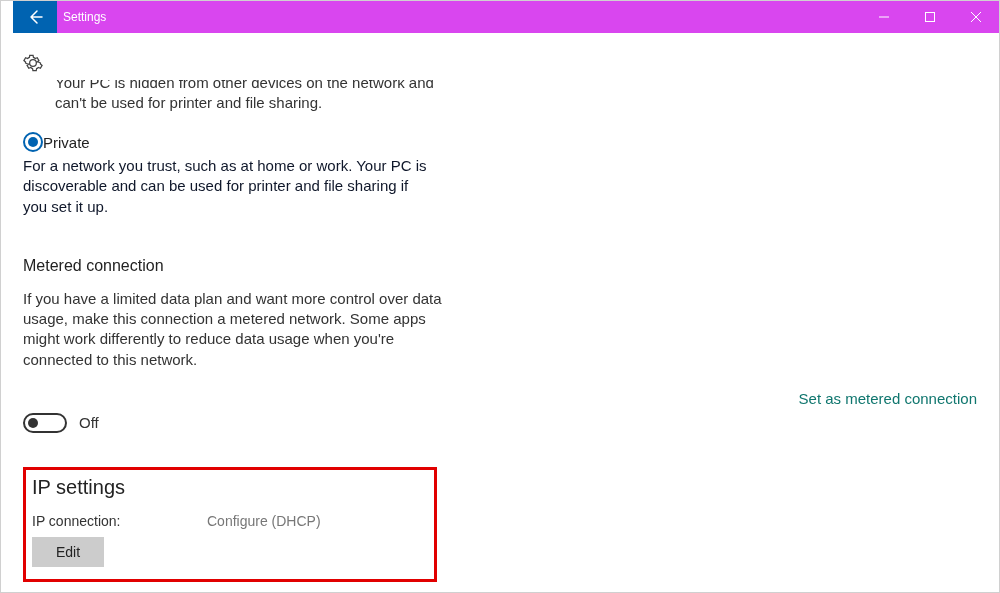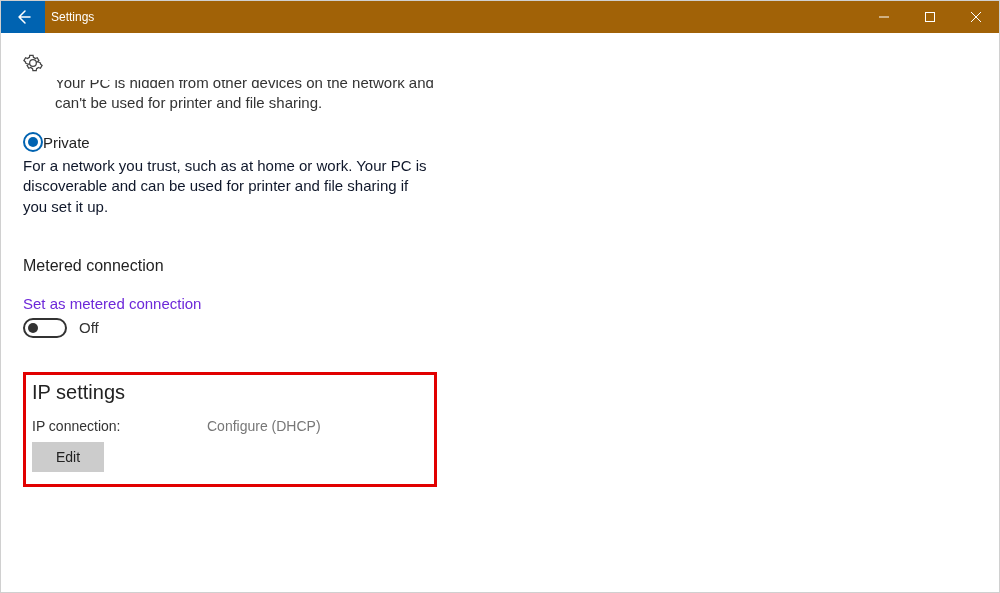--- a/index.html
+++ b/index.html
@@ -8,25 +8,26 @@
       font-size: 14px;
       color: #000;
       background: #fff;
       width: 1000px;
       height: 593px;
       overflow: hidden;
       border: 1px solid #d0d0d0;
     }
     .titlebar {
       height: 32px;
-      background: #a16207;
+      background: #d946ef;
       color: #fff;
       display: flex;
       align-items: center;
       position: relative;
+      margin-left: 12px;
     }
     .back-btn {
       width: 44px;
       height: 32px;
       display: flex;
       align-items: center;
       justify-content: center;
       cursor: pointer;
       background: #0063b1;
     }
@@ -112,22 +113,23 @@
     }
     .metered-desc {
       font-size: 15px;
       color: #333;
       max-width: 420px;
       line-height: 1.35;
       margin-top: 14px;
     }
     .toggle-label {
       font-size: 15px;
-      color: #6d28d9;
+      color: #0f766e;
       margin-top: 20px;
+      text-align: right;
     }
     .toggle-row {
       display: flex;
       align-items: center;
       gap: 12px;
       margin-top: 6px;
     }
     .toggle {
       width: 44px;
       height: 20px;
@@ -221,20 +223,21 @@
   <div class="radio-row">
     <div class="radio-outer">
       <div class="radio-inner"></div>
     </div>
     <div class="radio-label">Private</div>
   </div>
   <div class="desc">For a network you trust, such as at home or work. Your PC is discoverable and can be used for printer and file sharing if you set it up.</div>
 
 
   <h2 class="section">Metered connection</h2>
+  <div class="metered-desc">If you have a limited data plan and want more control over data usage, make this connection a metered network. Some apps might work differently to reduce data usage when you're connected to this network.</div>
 
   <div class="toggle-label">Set as metered connection</div>
   <div class="toggle-row">
     <div class="toggle">
       <div class="toggle-knob"></div>
     </div>
     <div class="toggle-state">Off</div>
   </div>
 
   <div class="ip-box">

